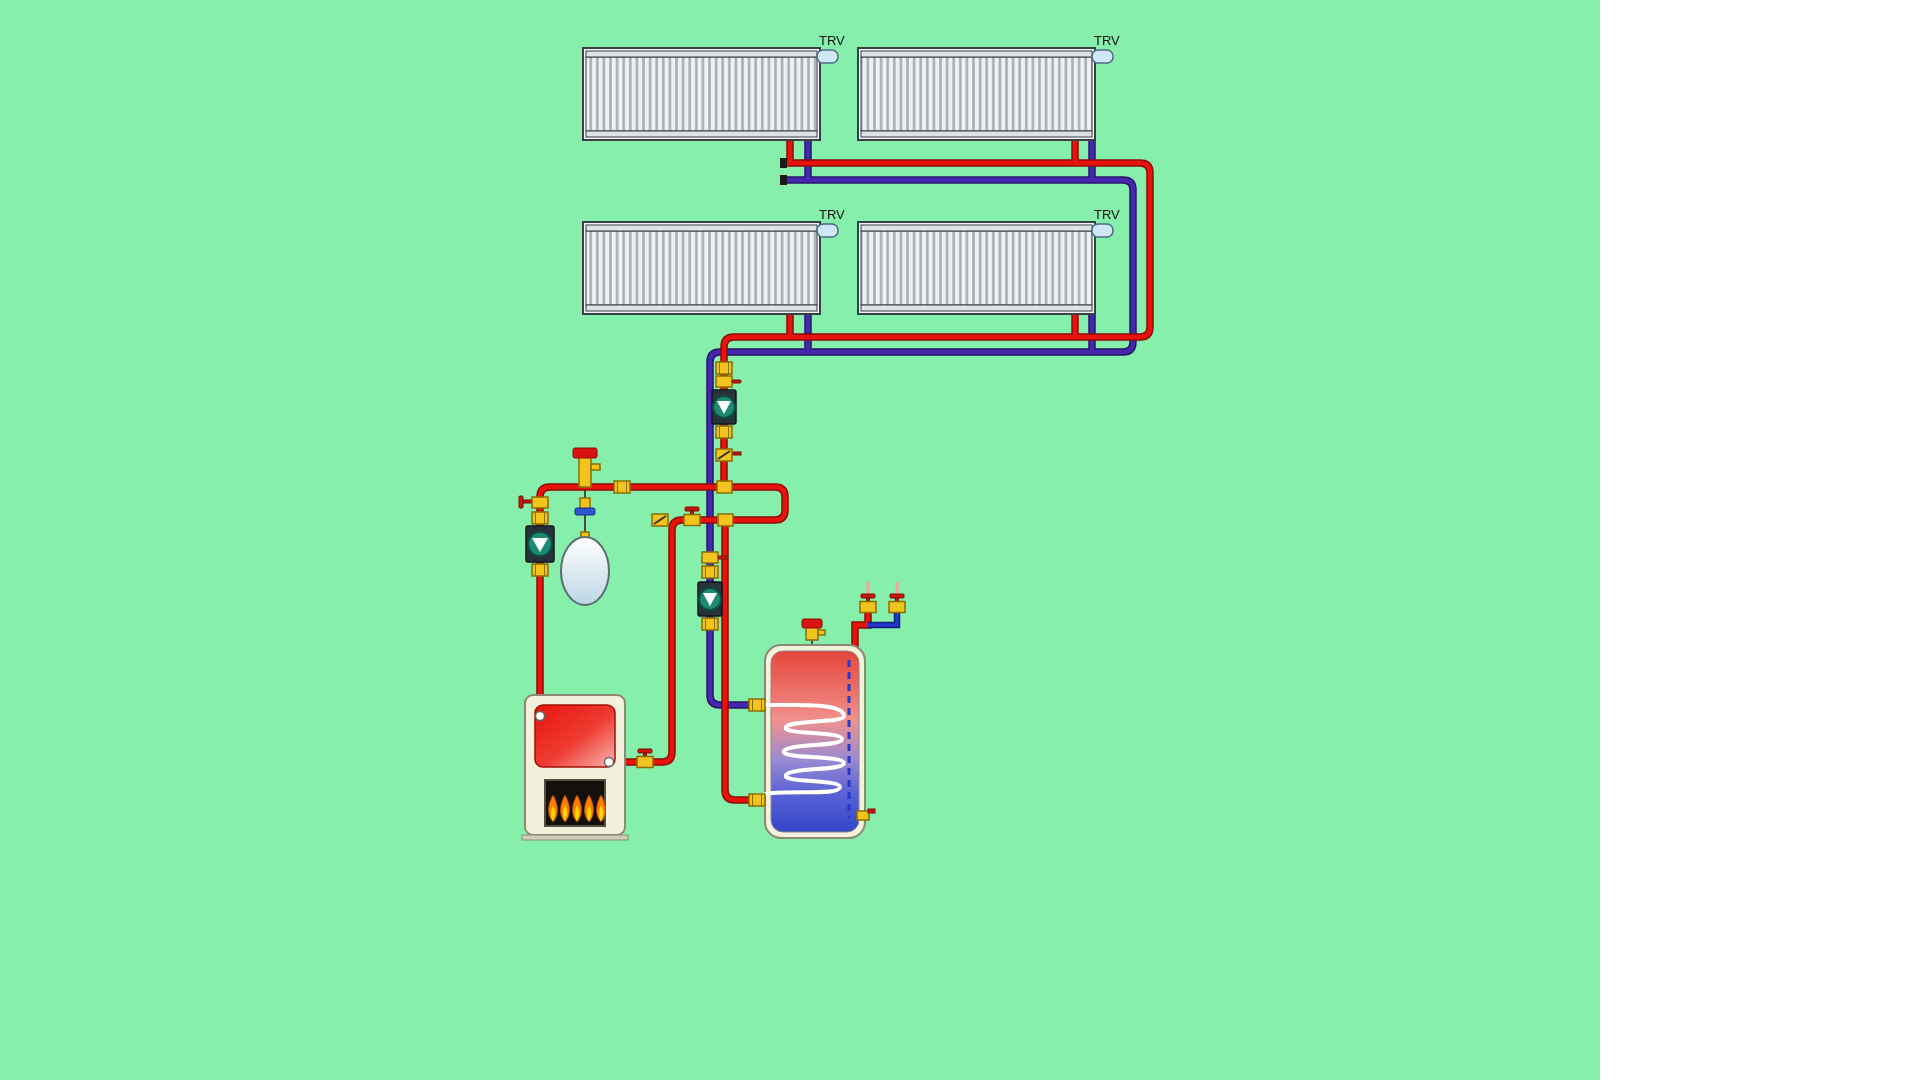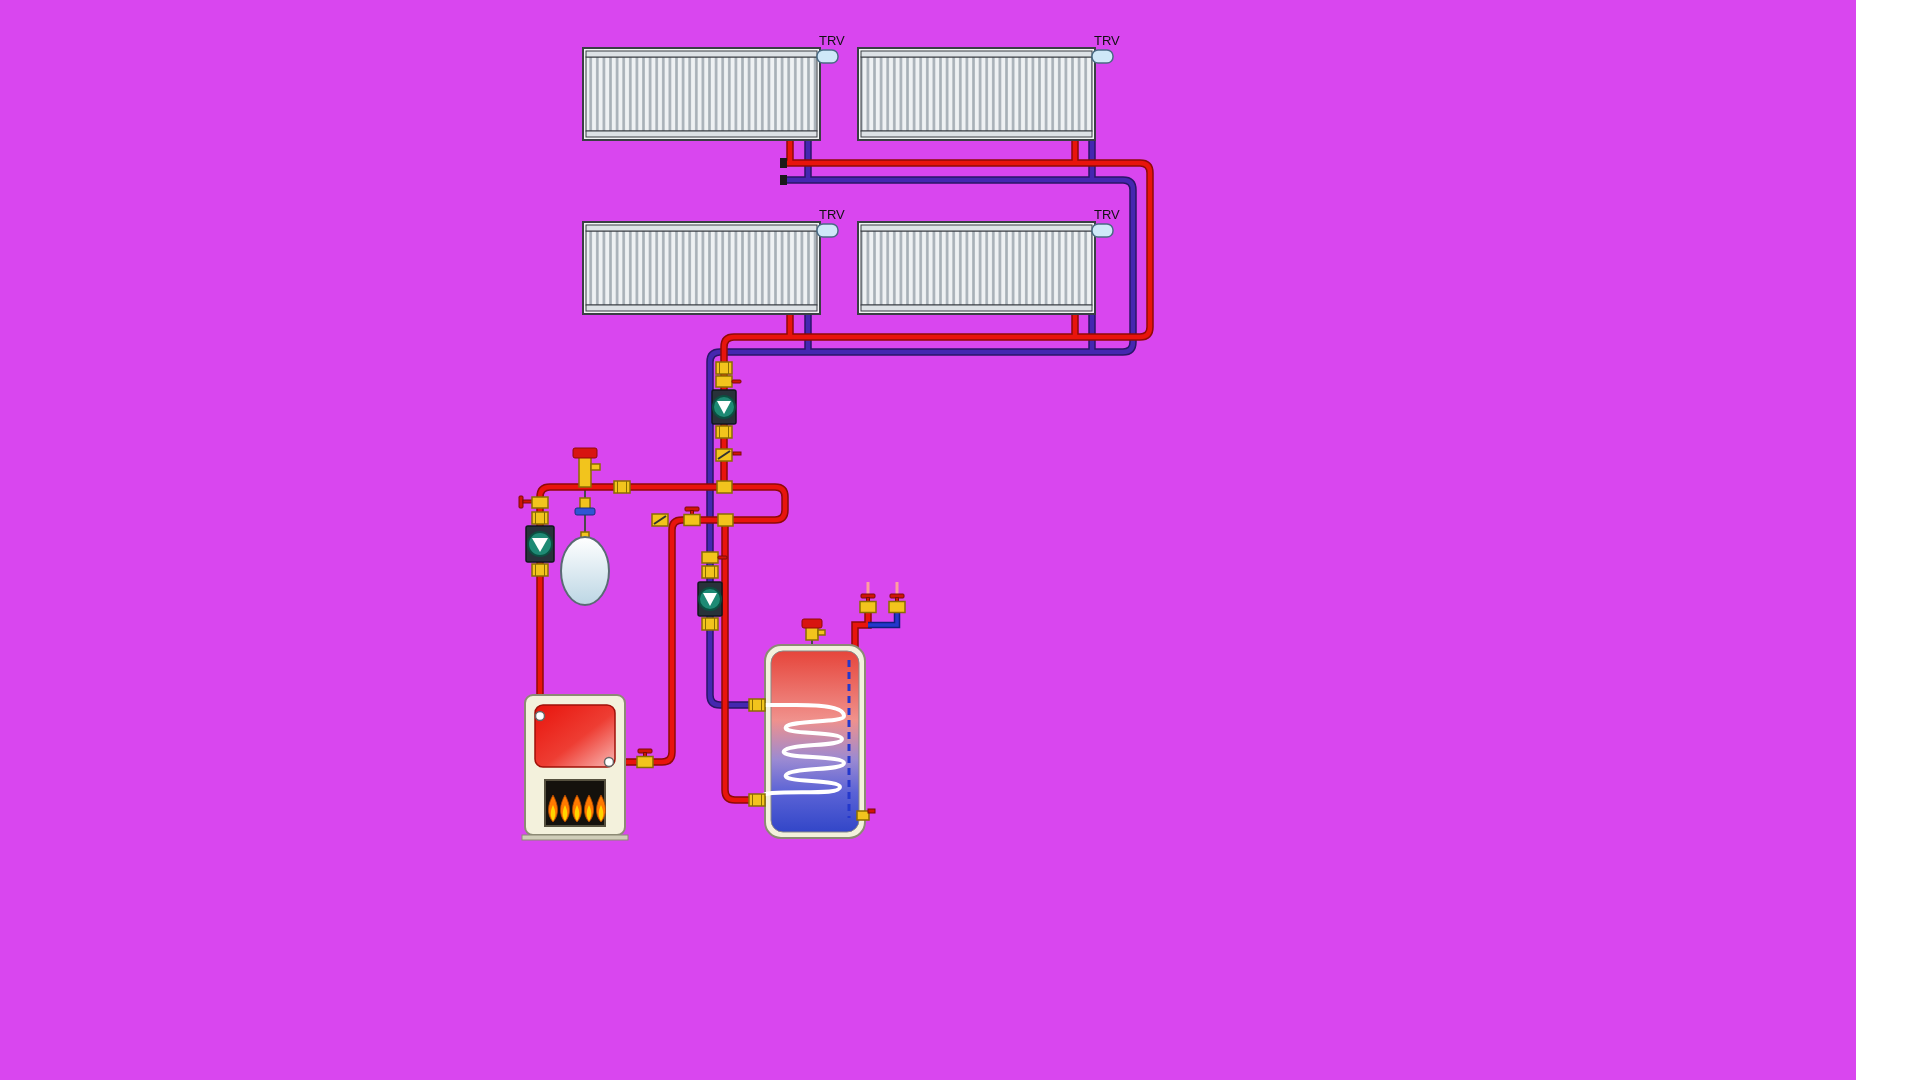--- a/index.html
+++ b/index.html
@@ -1,17 +1,17 @@
 <!DOCTYPE html>
 <html style="--c-supply: #e8140c; --c-return: #4527b0; --c-cold-water: #2438cc; --c-valve-body: #f2c41d; --c-pump-rotor: #1e8a74; --c-pump-housing: #28323a; --c-boiler-shell: #f3f1dc; --c-flame-outer: #ff7a00; --c-flame-inner: #ffd400; --c-trv-head: #cfe8f8; --c-vessel: #bcd6e4;"><head>
 <meta charset="utf-8">
 <style>
   html,body{margin:0;padding:0;background:#ffffff;width:1920px;height:1080px;overflow:hidden;
     font-family:"Liberation Sans",sans-serif;}
-  .stage{position:relative;width:1856px;height:1080px;background:#d946ef;}
+  .stage{position:relative;width:1600px;height:1080px;background:#86efac;}
   svg{display:block}
   text{font-family:"Liberation Sans",sans-serif;font-size:13px;fill:#111;}
   
   .pe-s{fill:none;stroke:#8f0a06;stroke-width:7.5;}
   .pc-s{fill:none;stroke:var(--c-supply,#e8140c);stroke-width:4.5;}
   .pe-r{fill:none;stroke:#2a1668;stroke-width:7.5;}
   .pc-r{fill:none;stroke:var(--c-return,#4527b0);stroke-width:4.5;}
   .pe-c{fill:none;stroke:#101f80;stroke-width:6.5;}
   .pc-c{fill:none;stroke:var(--c-cold-water,#2438cc);stroke-width:3.5;}
   .thin{stroke:#4a4a4a;stroke-width:2;fill:none;}

